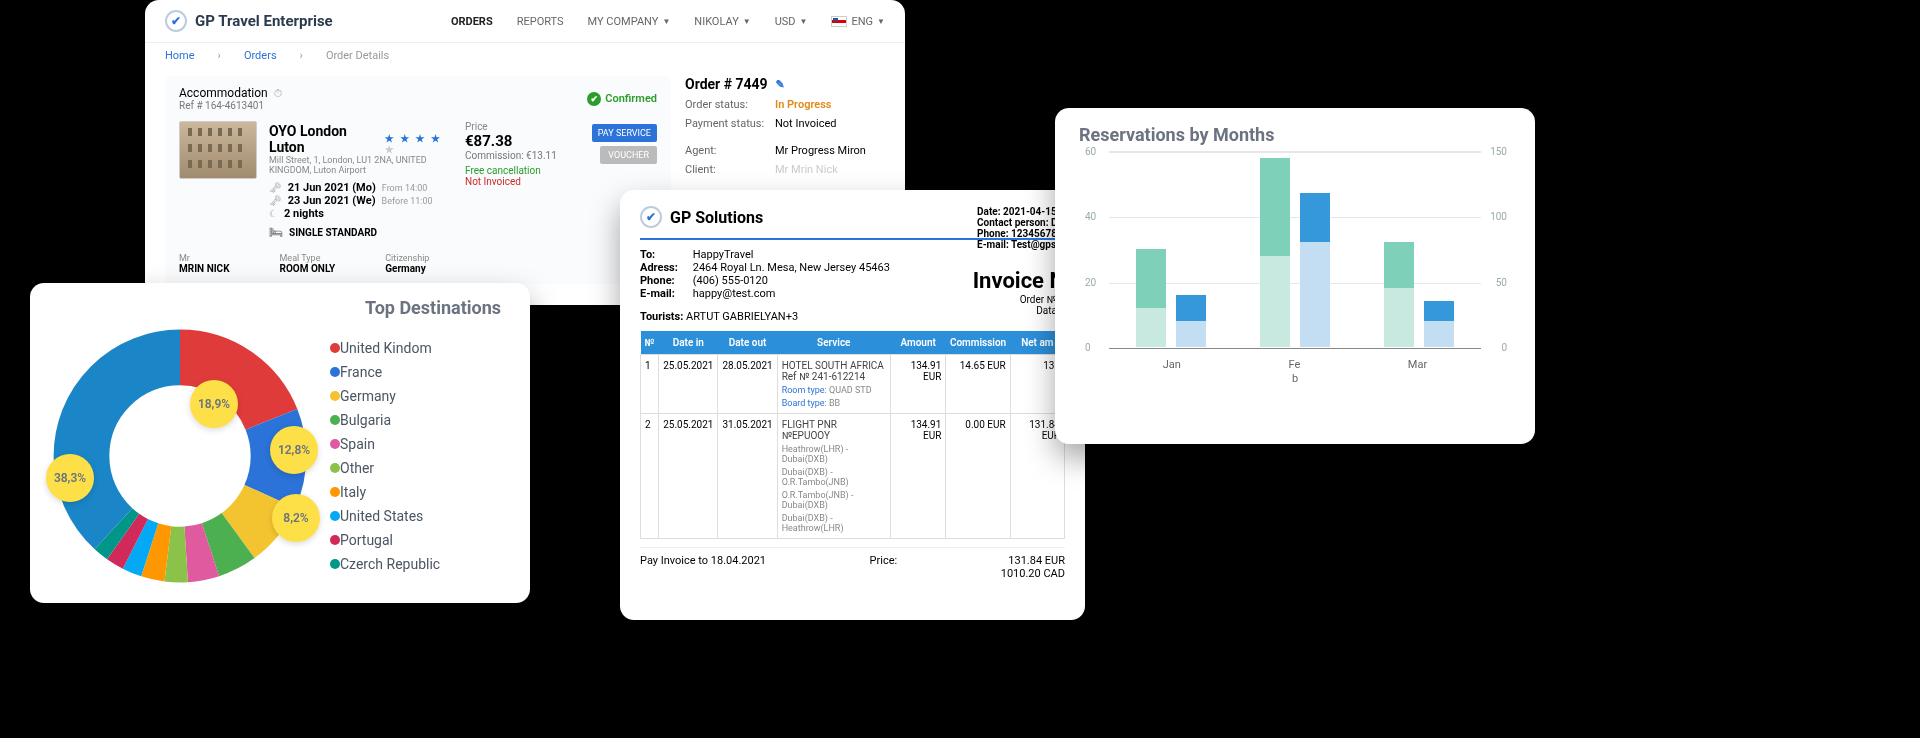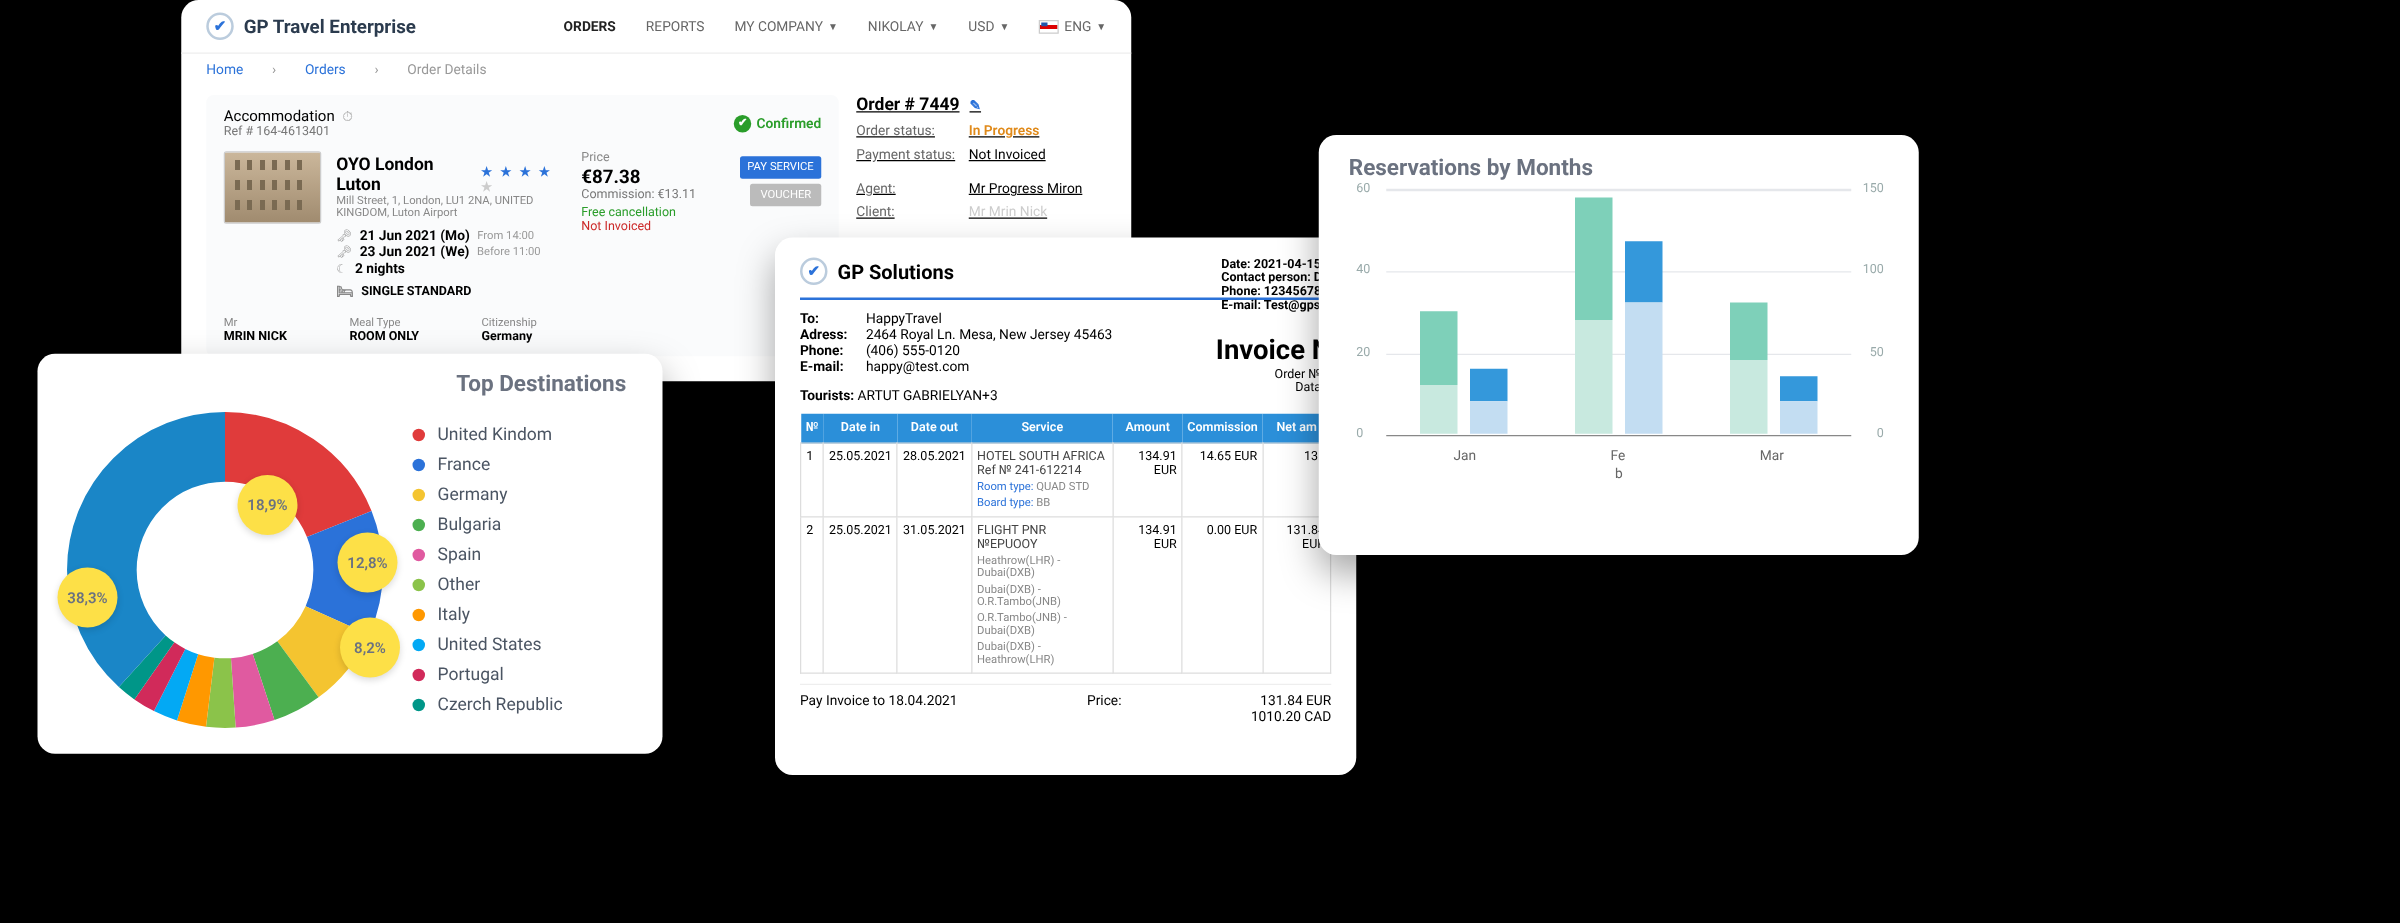--- a/index.html
+++ b/index.html
@@ -14,21 +14,21 @@
   .brand .logo { width:22px; height:22px; border-radius:50%; border:2px solid #bcd; display:flex; align-items:center; justify-content:center; color:#2b72d9; font-size:12px; }
   .nav { display:flex; gap:24px; font-size:11px; color:#666; }
   .nav-item { display:flex; align-items:center; gap:4px; cursor:pointer; }
   .nav-item.active{ font-weight:700; color:#222; }
   .caret { font-size:8px; }
   .breadcrumb { padding:6px 20px; font-size:11px; display:flex; gap:23px; color:#999; }
   .breadcrumb a { color:#2b72d9; text-decoration:none; }
 
   .op-body { padding:8px 20px; display:flex; gap:14px; }
   .op-main { flex:1; background:#fafbfc; border-radius:6px; padding:10px 14px; position:relative; }
-  .op-side { width:200px; font-size:11px;text-decoration:underline; }
+  .op-side { width:200px; font-size:11px; }
 
   .acc-head { display:flex; justify-content:space-between; align-items:center; font-size:12px; }
   .confirmed { color:#2a9d2a; font-weight:600; font-size:11px; display:flex; align-items:center; gap:4px; }
   .confirmed::before{ content:"✔"; background:#2a9d2a; color:#fff; border-radius:50%; width:14px; height:14px; display:inline-flex; align-items:center; justify-content:center; font-size:9px;}
   .ref { font-size:10px; color:#777; }
 
   .hotel { display:flex; gap:12px; margin-top:10px; align-items:flex-start; }
   .hotel-img { width:78px; height:58px; background:linear-gradient(#cbb79b,#a08b6f); border:1px solid #ccc; border-radius:2px; position:relative; }
   .hotel-img::after{content:""; position:absolute; inset:6px 8px; background:
       repeating-linear-gradient(90deg,#7a6a52 0 4px, transparent 4px 10px) 0 0/60px 8px no-repeat,
@@ -67,21 +67,21 @@
   .in-prog{ color:#e08a1a; font-weight:600;}
 
   
   #dest-panel{ left:30px; top:283px; width:500px; height:320px; padding:14px 20px; overflow:hidden;}
   .dest-title{ font-weight:700; color:#6b7280; font-size:18px; margin-bottom:8px; margin-left:315px;}
   .donut-row{ display:flex; gap:20px; align-items:center;}
   .donut-wrap{ position:relative; width:260px; height:260px;}
   svg.donut{ width:100%; height:100%; transform:rotate(-90deg);}
   .bubble{ position:absolute; background:#fde047; border-radius:50%; width:48px; height:48px; display:flex; align-items:center; justify-content:center; font-size:12px; font-weight:600; color:#6b7280; box-shadow:0 2px 6px rgba(0,0,0,.15);}
   .legend{ font-size:14px; color:#4b5563;}
-  .legend li{ list-style:none; display:flex; align-items:center; gap:10px; padding:4px 0;}
+  .legend li{ list-style:none; display:flex; align-items:center; padding:4px 0;}
   .dot{ width:10px; height:10px; border-radius:50%;}
 
   
   #invoice-panel{ left:620px; top:190px; width:465px; height:430px; padding:16px 20px;}
   .inv-brand{ display:flex; align-items:center; gap:8px; font-weight:700; font-size:16px;}
   .inv-brand .logo{ width:22px; height:22px; border-radius:50%; border:2px solid #bcd; display:flex; align-items:center; justify-content:center; color:#2b72d9; font-size:12px; }
   .inv-hr{ border:none; border-top:2px solid #2b72d9; margin:10px 0 8px;}
   .inv-meta{ position:absolute; right:20px; top:16px; font-size:10px; text-align:left;}
   .inv-meta div{white-space:nowrap;}
   .inv-meta b{font-weight:700;}

